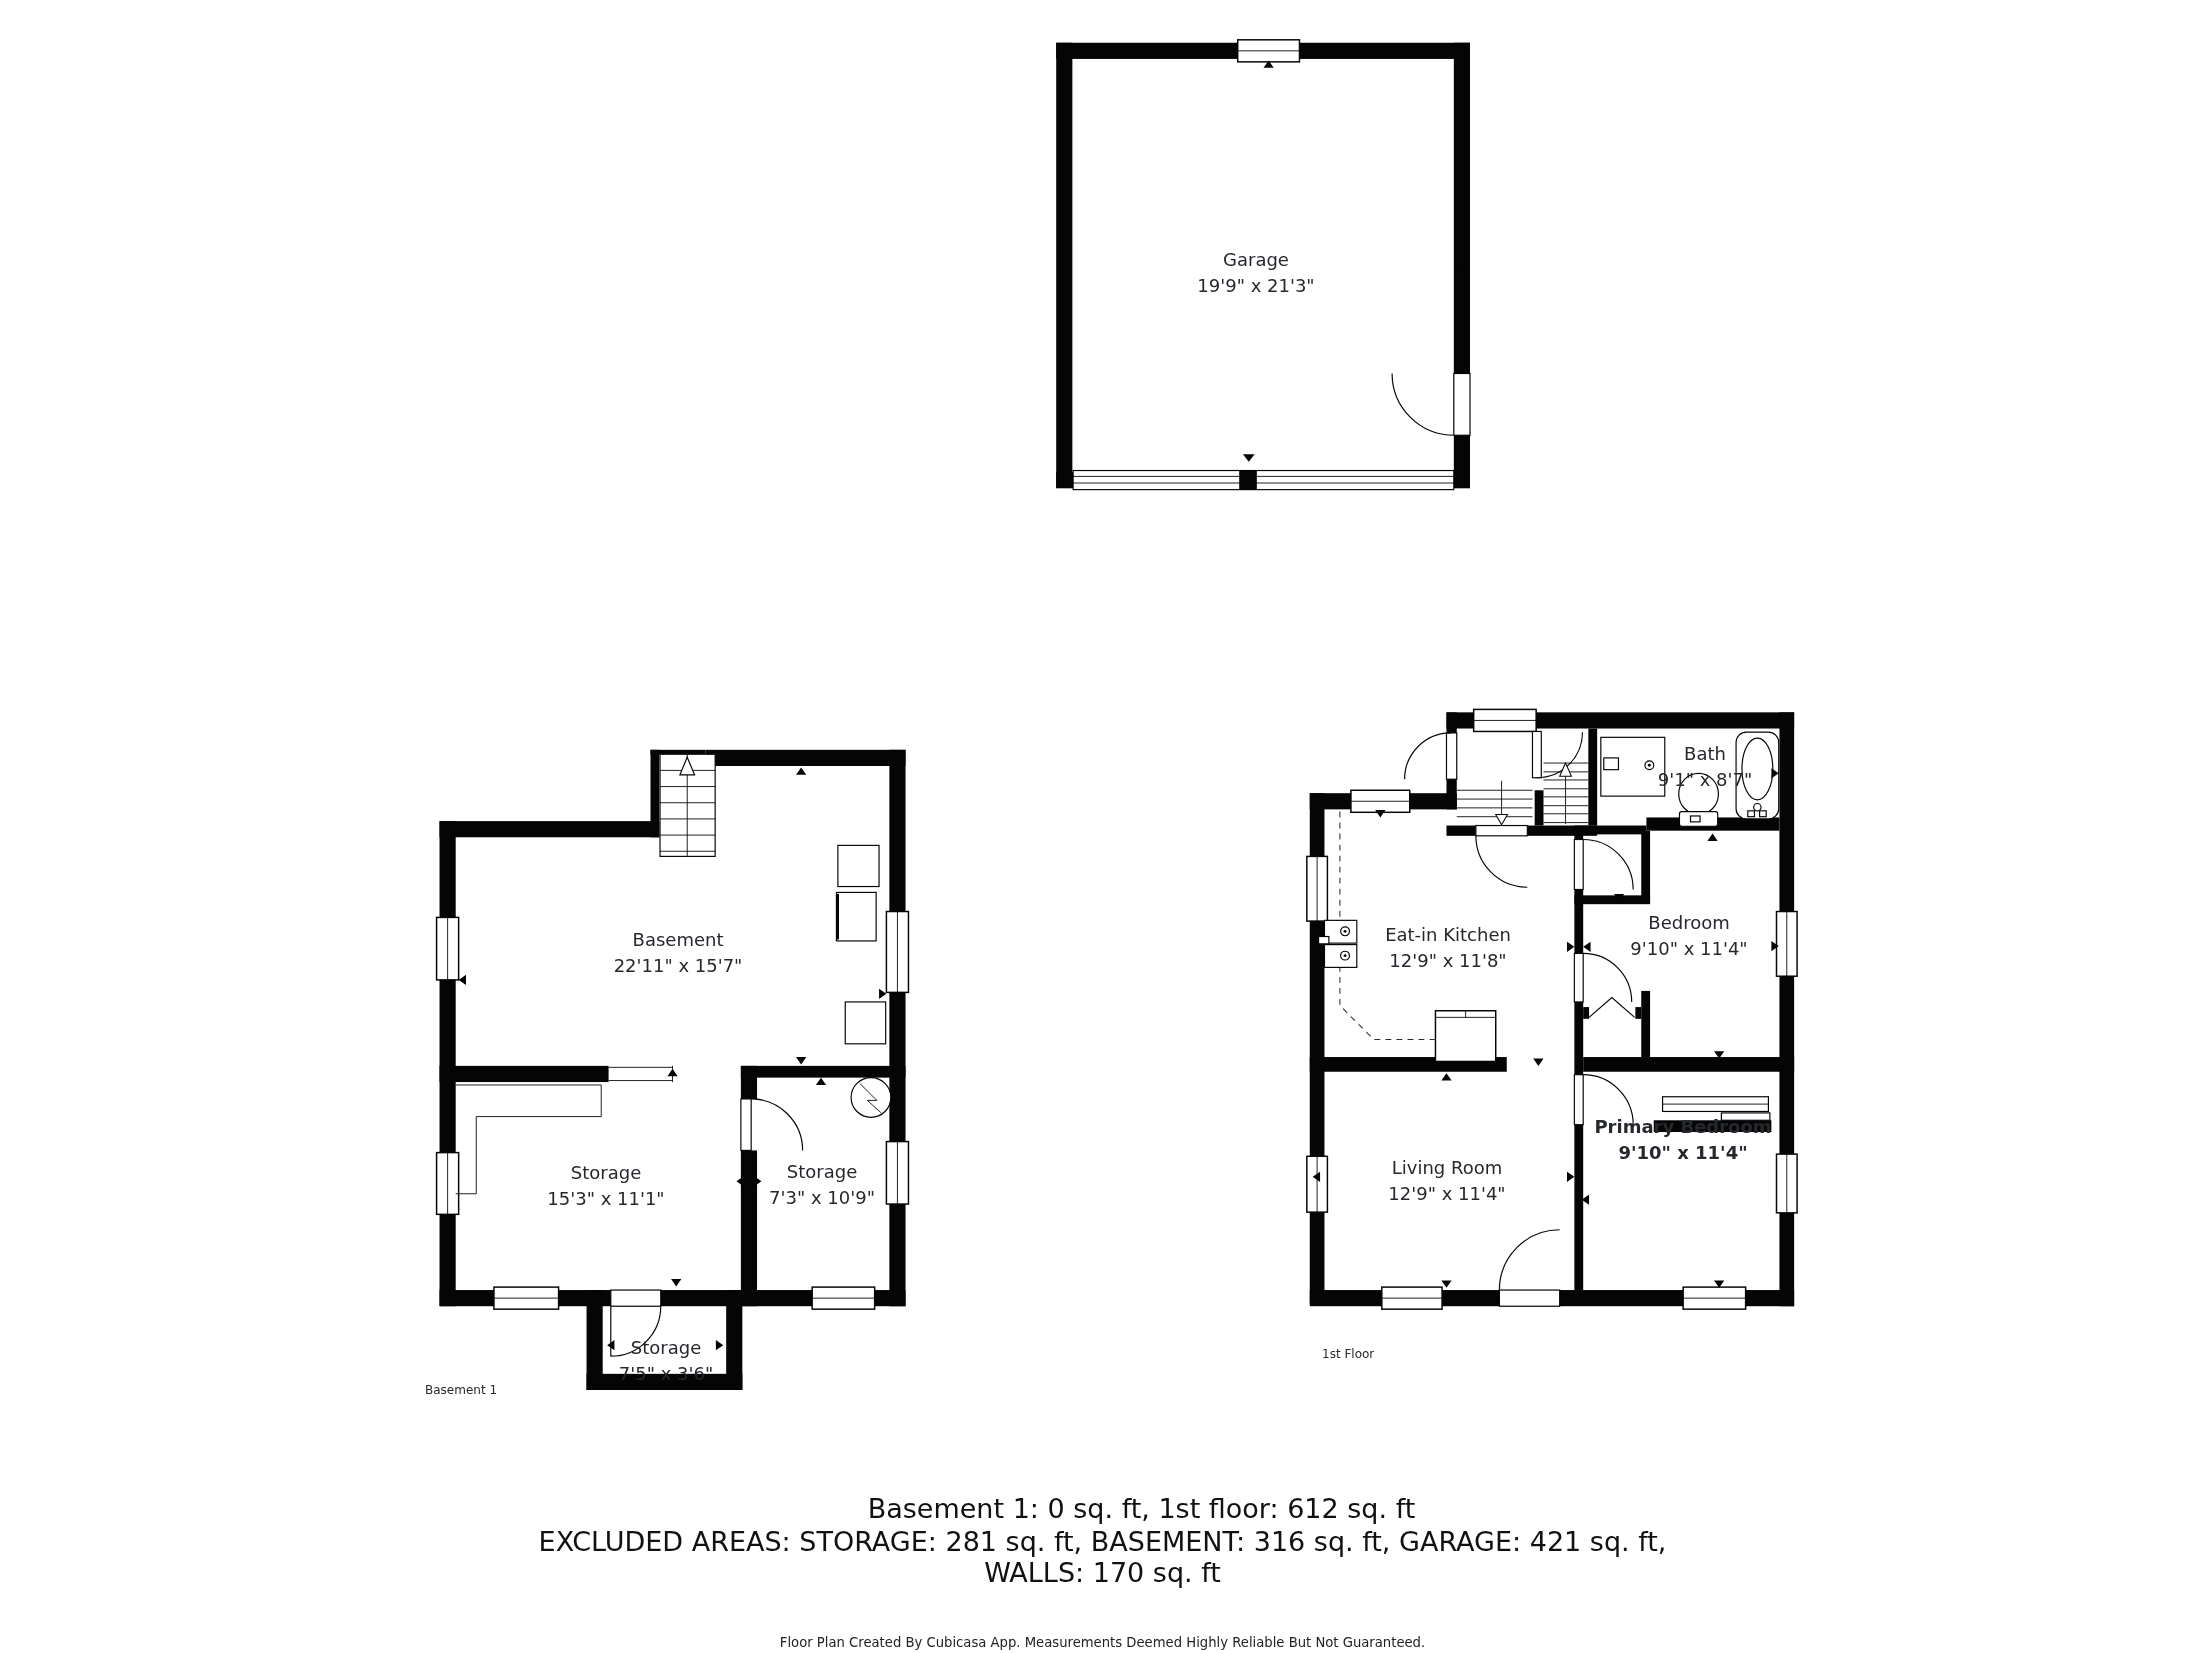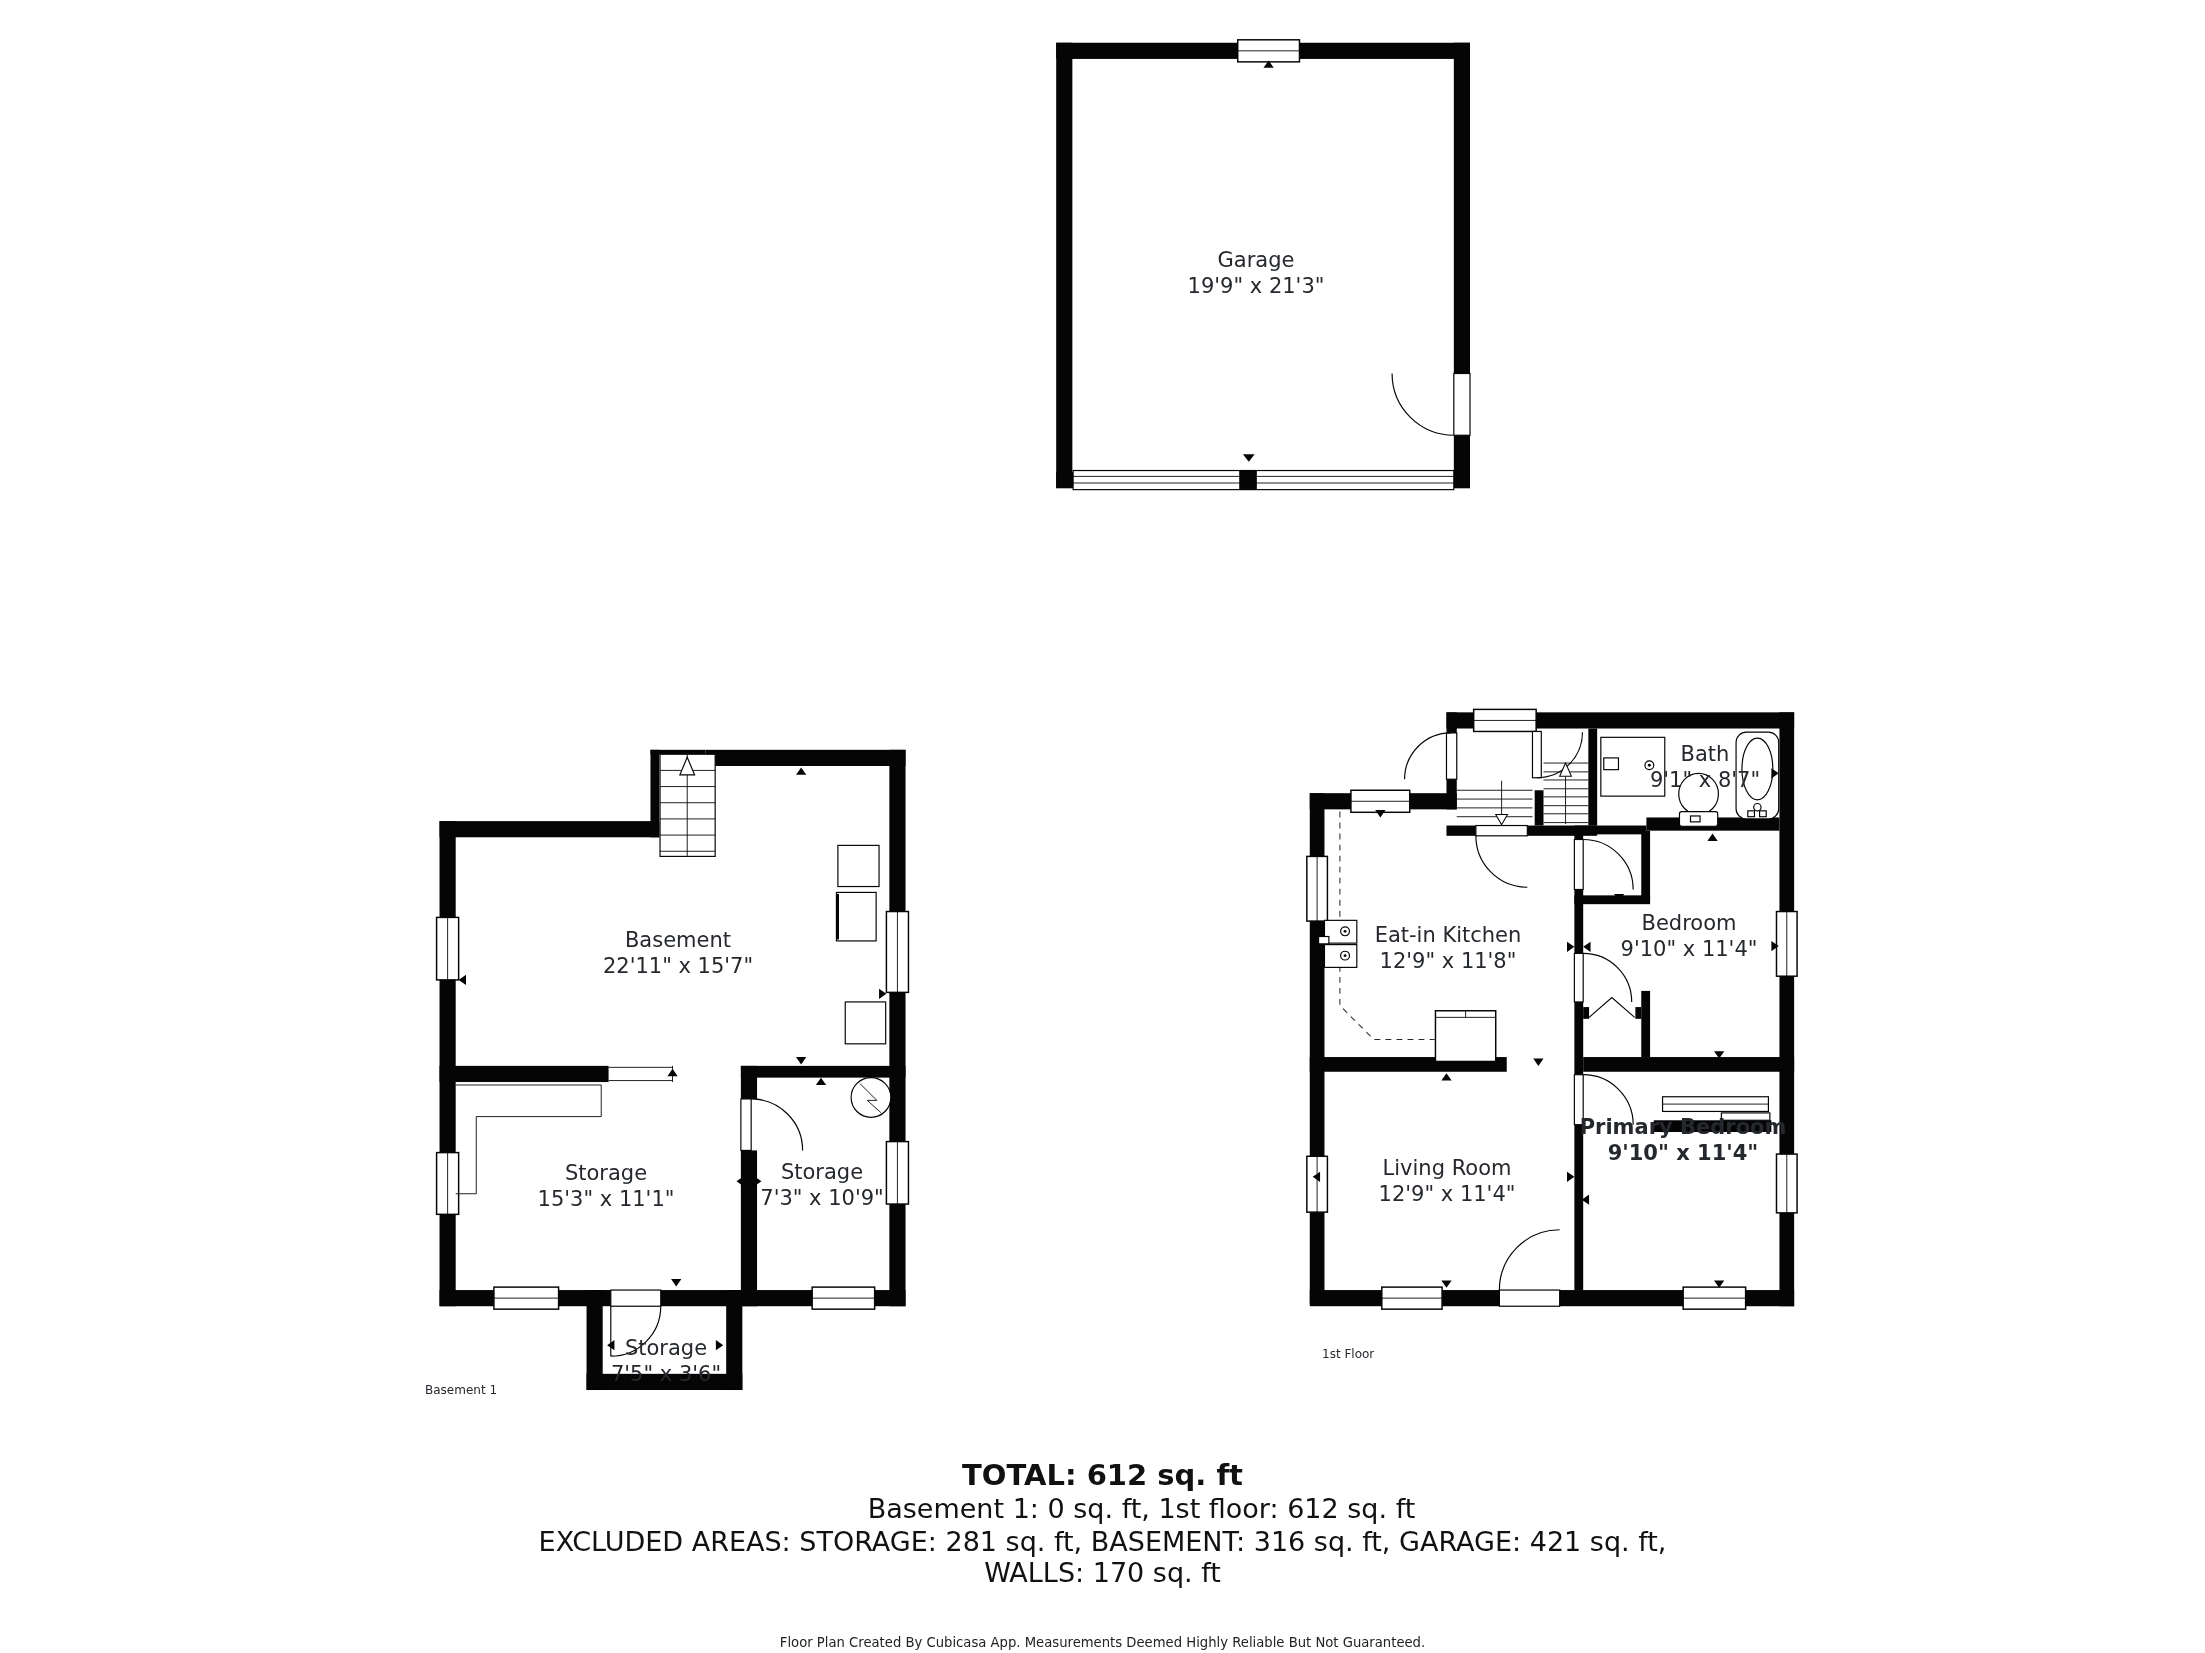--- a/index.html
+++ b/index.html
@@ -7,21 +7,21 @@
   #canvas{position:absolute;left:0;top:0;width:2205px;height:1654px;}
   svg{position:absolute;left:0;top:0;}
   .wall{fill:#050505;}
   .win{fill:#ffffff;stroke:#050505;stroke-width:2;}
   .leaf{fill:#ffffff;stroke:#050505;stroke-width:1.6;}
   .thin{fill:none;stroke:#050505;stroke-width:1.6;}
   .thin2{fill:none;stroke:#050505;stroke-width:1.2;}
   .dash{fill:none;stroke:#2a2a2a;stroke-width:1.4;stroke-dasharray:8 7;}
   .fix{fill:#ffffff;stroke:#050505;stroke-width:1.6;}
   .tick{fill:#050505;}
-  .rlabel{position:absolute;transform:translate(-50%,-50%);text-align:center;font-size:21px;line-height:26px;color:#25282d;white-space:nowrap;}
+  .rlabel{position:absolute;transform:translate(-50%,-50%);text-align:center;font-size:18px;line-height:26px;color:#25282d;white-space:nowrap;}
   .flabel{position:absolute;font-size:12px;color:#25282d;white-space:nowrap;}
   .footer-line{position:absolute;left:0;width:2205px;text-align:center;transform:translateY(-50%);font-size:27px;color:#111;white-space:nowrap;}
   .footer-total{font-weight:bold;font-size:29px;}
   .footer-attr{font-size:13.2px;color:#222;margin-top:16px;}
 </style>
 </head>
 <body>
 
 <div id="canvas">
 
@@ -381,20 +381,19 @@
   </div>
 
   <div class="rlabel" style="left:1683px;top:1140px;font-weight:bold;">
     <div>Primary Bedroom</div>
     <div>9'10" x 11'4"</div>
   </div>
 
   <div class="flabel" style="left:425px;top:1383px;">Basement 1</div>
   <div class="flabel" style="left:1322px;top:1347px;">1st Floor</div>
 
-  <div class="footer-line footer-total" style="top:1475px;">TOTAL: 612 sq. ft</div>
   <div class="footer-line" style="top:1508px;padding-left:39px;">Basement 1: 0 sq. ft, 1st floor: 612 sq. ft</div>
   <div class="footer-line" style="top:1541px;">EXCLUDED AREAS: STORAGE: 281 sq. ft, BASEMENT: 316 sq. ft, GARAGE: 421 sq. ft,</div>
   <div class="footer-line" style="top:1572px;">WALLS: 170 sq. ft</div>
   <div class="footer-line footer-attr" style="top:1626px;">Floor Plan Created By Cubicasa App. Measurements Deemed Highly Reliable But Not Guaranteed.</div>
 
 </div>
 
 
 </body></html>

